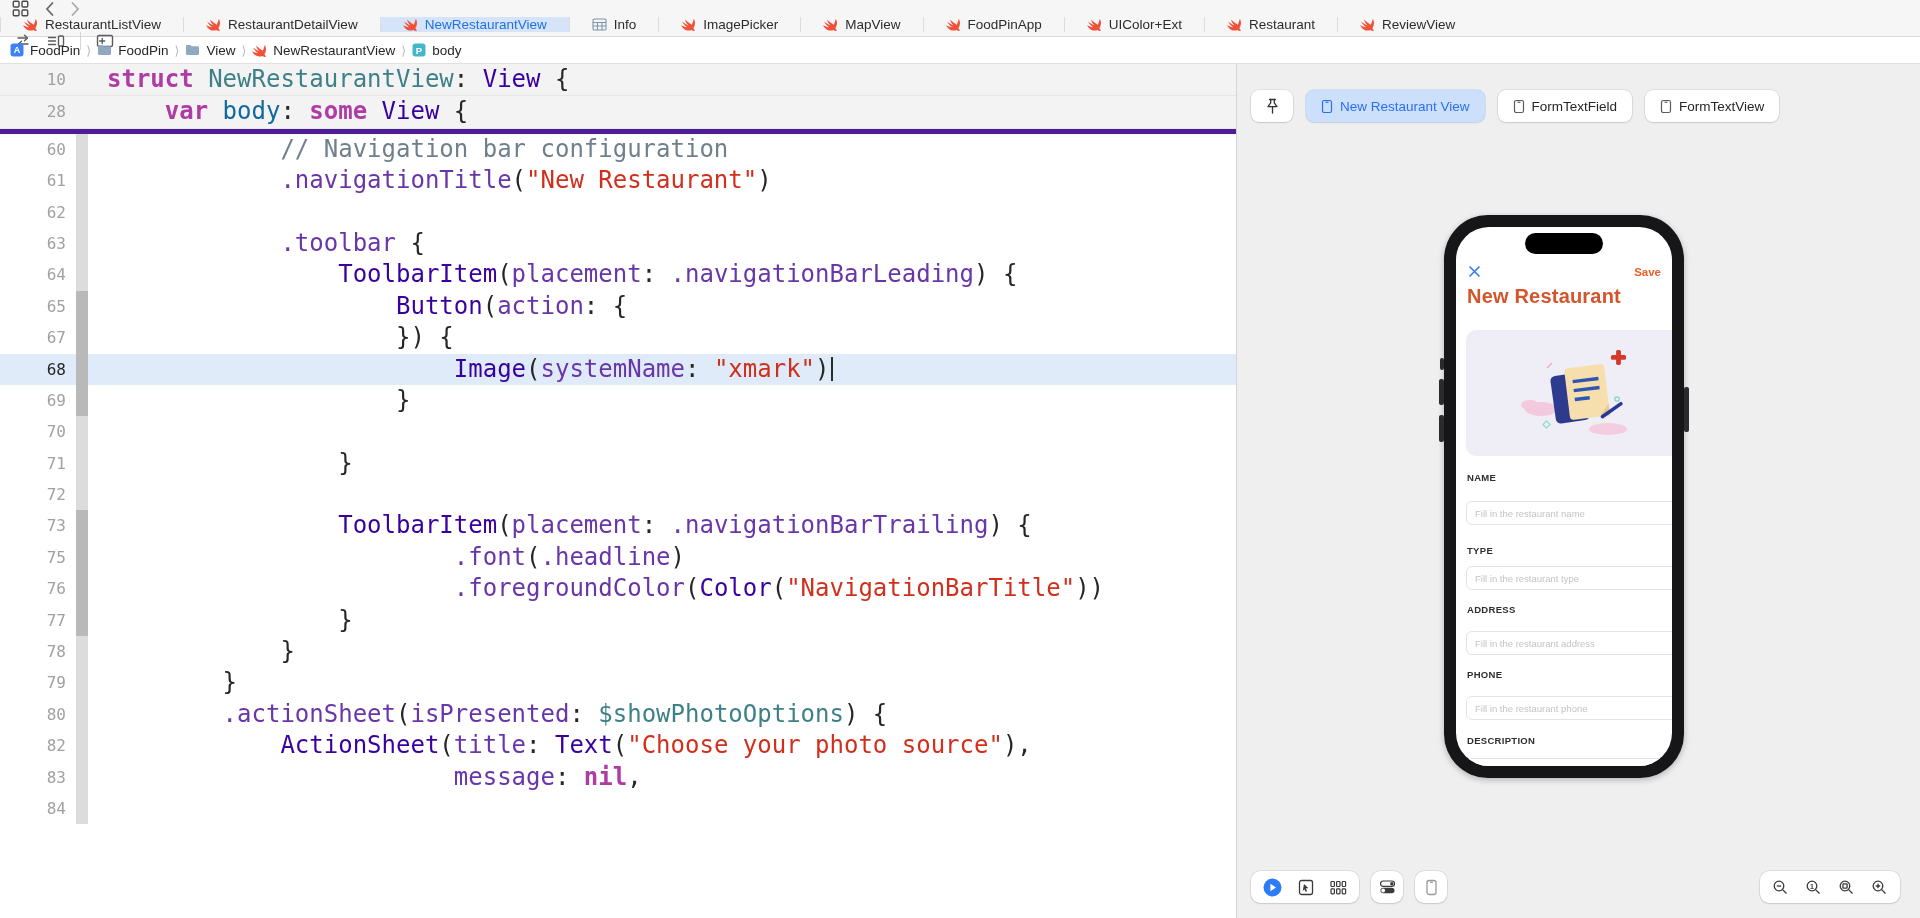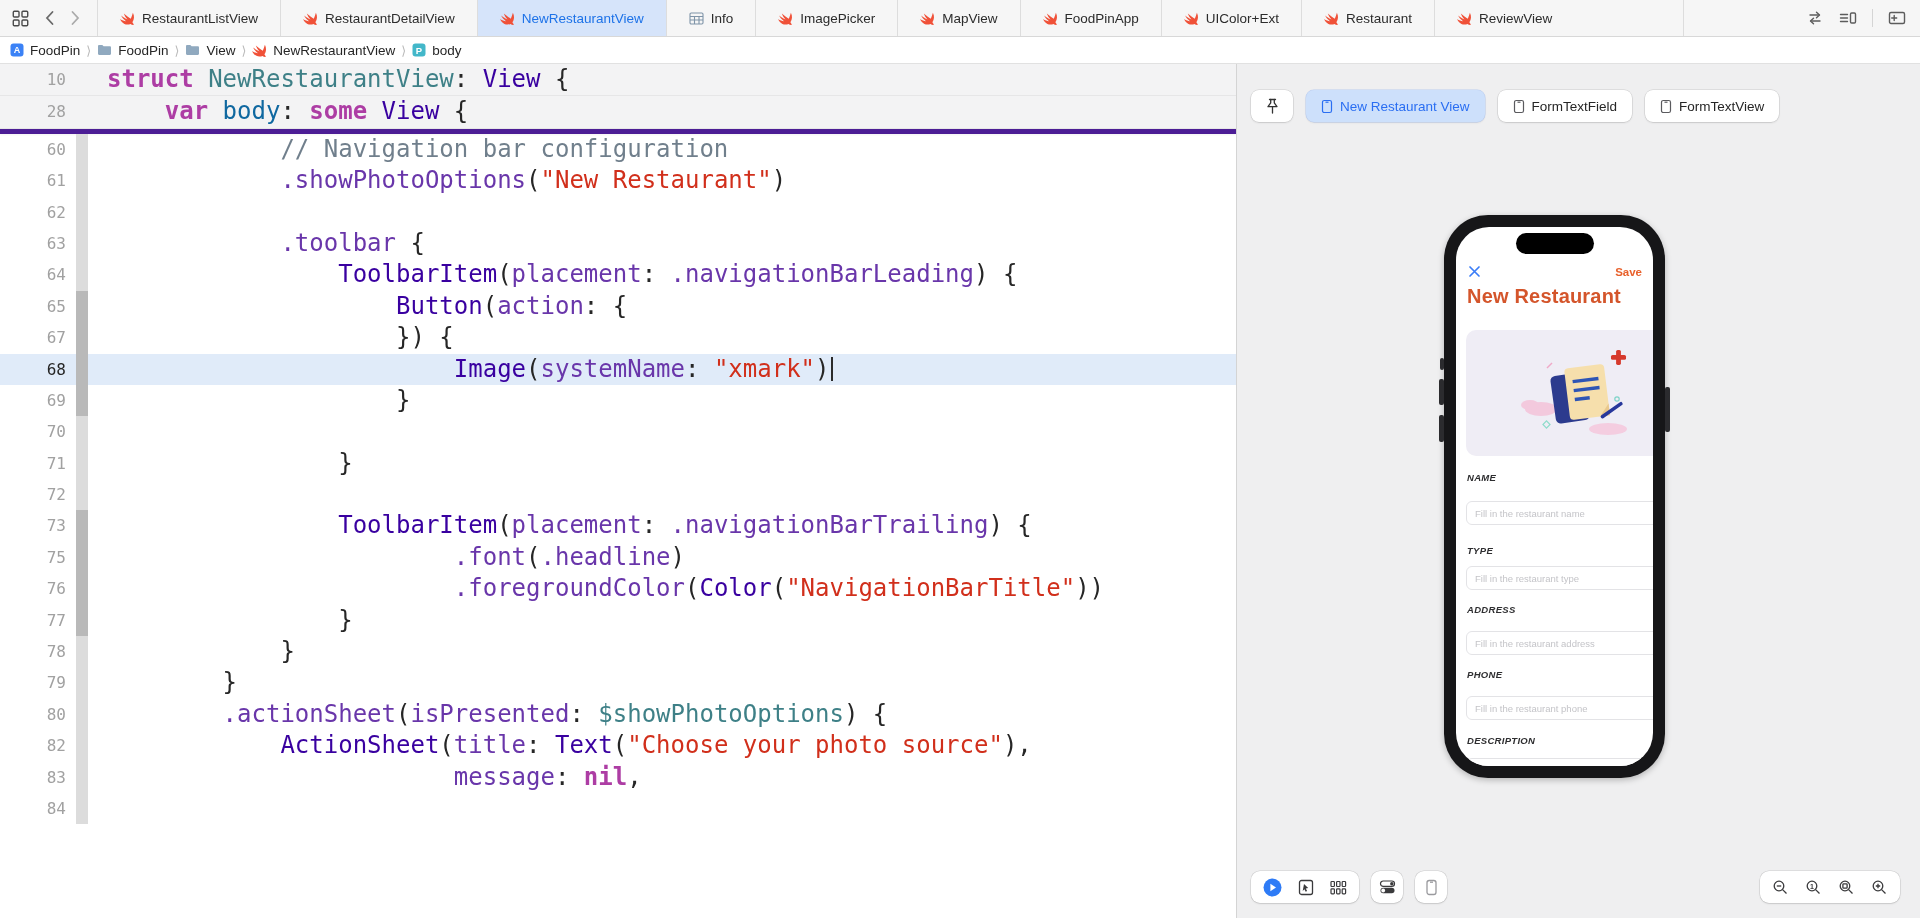--- a/index.html
+++ b/index.html
@@ -1,21 +1,21 @@
 <!DOCTYPE html>
 <html><head>
 <meta charset="utf-8">
 <style>
   html,body{margin:0;padding:0;}
   body{width:1920px;height:918px;overflow:hidden;background:#fff;font-family:"Liberation Sans",sans-serif;-webkit-font-smoothing:antialiased;}
   .icon{display:inline-flex;align-items:center;justify-content:center;line-height:0;}
   .icon svg{display:block;}
 
   
-  .tabbar{height:36px;background:#F6F6F6;border-bottom:1px solid #D8D8D8;display:flex;align-items:stretch;}
+  .tabbar{height:36px;background:#F6F6F6;border-bottom:1px solid #D8D8D8;display:flex;align-items:stretch;flex-direction:column;}
   .tab-controls{display:flex;align-items:center;gap:15px;padding:0 16px 0 12px;}
   .tab{display:flex;align-items:center;justify-content:center;gap:7px;padding:0 22px;border-left:1px solid #DDDDDD;font-size:13.5px;color:#2c2c2c;flex:0 1 auto;min-width:0;white-space:nowrap;cursor:default;}
   .tab.selected{background:#D6E4FA;color:#1D72E8;}
   .tab-spacer{flex:1 1 auto;border-left:1px solid #DDDDDD;}
   .tabbar-right{display:flex;align-items:center;gap:15px;padding:0 14px;}
   .tbdiv{width:1px;height:18px;background:#D5D5D5;}
 
   
   .jumpbar{height:26px;background:#FFFFFF;border-bottom:1px solid #E1E1E1;display:flex;align-items:center;padding:0 10px;font-size:13.5px;color:#262626;}
   .crumb{display:flex;align-items:center;gap:6px;white-space:nowrap;}
@@ -38,29 +38,29 @@
   .sticky .row{background:#F3F3F4;border-bottom:1px solid #E6E6E7;}
   .sticky{border-bottom:5px solid #4c1d95;box-shadow:0 1px 2px rgba(0,0,0,0.05);}
   .caret{display:inline-block;width:2px;height:24px;background:#2b2b2b;vertical-align:-4px;margin-left:1px;}
 
   
   .chips{position:absolute;top:26px;left:14px;display:flex;gap:13px;}
   .chipbtn{height:32px;border-radius:8px;background:#fff;display:flex;align-items:center;justify-content:center;gap:7px;font-size:13.5px;color:#262626;padding:0 15px;box-shadow:0 0 0 0.5px rgba(0,0,0,0.14),0 1px 2px rgba(0,0,0,0.10);cursor:default;white-space:nowrap;}
   .chipbtn.selected{background:#CDE0FB;color:#2A6EF2;box-shadow:0 0 0 0.5px rgba(42,110,242,0.25),0 1px 2px rgba(0,0,0,0.08);}
   .chipbtn.pinbtn{width:42px;padding:0;}
 
-  .phone{position:absolute;top:151px;left:207px;width:221px;height:563px;background:#161618;border-radius:44px;box-shadow:0 2px 6px rgba(0,0,0,0.25);}
+  .phone{position:absolute;top:151px;left:207px;width:240px;height:563px;background:#161618;border-radius:44px;box-shadow:0 2px 6px rgba(0,0,0,0.25);}
   .phone .nub{position:absolute;background:#2B2B2E;border-radius:2px;}
   .screen{position:absolute;inset:12px;background:#fff;border-radius:33px;overflow:hidden;}
   .island{position:absolute;top:6px;left:50%;transform:translateX(-50%);width:78px;height:21px;background:#000;border-radius:11px;}
   .close-x{position:absolute;left:12px;top:38px;}
   .save-lbl{position:absolute;right:11px;top:39px;font-size:11.5px;font-weight:700;}
   .ptitle{position:absolute;left:11px;top:58px;font-size:20px;font-weight:700;letter-spacing:0.2px;}
   .pimg{position:absolute;left:10px;top:103px;width:225px;height:126px;background:#EFEDF5;border-radius:10px;display:flex;align-items:center;justify-content:center;}
-  .fgroup-label{position:absolute;left:11px;font-size:9.5px;font-weight:700;color:#2E2E30;letter-spacing:0.3px;font-style:italic;}
+  .fgroup-label{position:absolute;left:11px;font-size:9.5px;font-weight:700;color:#2E2E30;letter-spacing:0.3px;}
   .finput{position:absolute;left:10px;width:223px;border:1px solid #E3E3E6;border-radius:6px;background:#fff;font-size:9.5px;padding:0 8px;box-sizing:border-box;outline:none;color:#444;font-family:"Liberation Sans",sans-serif;}
   .finput::placeholder{color:#C4C4C8;}
 
   .pv-toolbar{position:absolute;left:14px;right:20px;bottom:15px;display:flex;align-items:center;gap:12px;}
   .tool-group{height:32px;background:#fff;border-radius:9px;display:flex;align-items:center;gap:16px;padding:0 12px;box-shadow:0 0 0 0.5px rgba(0,0,0,0.14),0 1px 2px rgba(0,0,0,0.10);}
   .tool-btn{width:32px;height:32px;background:#fff;border-radius:9px;display:flex;align-items:center;justify-content:center;box-shadow:0 0 0 0.5px rgba(0,0,0,0.14),0 1px 2px rgba(0,0,0,0.10);}
   .zoom-group{margin-left:auto;}
 </style>
 </head>
 <body>
@@ -272,21 +272,21 @@
       </div>
     <div id="codebody">
         <div class="row">
           <span class="ln">60</span>
           <span class="rib rib1"></span>
           <pre class="code-text" style="padding-left: 173.4px;"><span style="color: rgb(112, 127, 140);">// Navigation bar configuration</span></pre>
         </div>
         <div class="row">
           <span class="ln">61</span>
           <span class="rib rib1"></span>
-          <pre class="code-text" style="padding-left: 173.4px;"><span style="color: rgb(105, 54, 170);">.showPhotoOptions</span><span style="color: rgb(38, 38, 38);">(</span><span style="color: rgb(209, 47, 27);">"New Restaurant"</span><span style="color: rgb(38, 38, 38);">)</span></pre>
+          <pre class="code-text" style="padding-left: 173.4px;"><span style="color: rgb(105, 54, 170);">.navigationTitle</span><span style="color: rgb(38, 38, 38);">(</span><span style="color: rgb(209, 47, 27);">"New Restaurant"</span><span style="color: rgb(38, 38, 38);">)</span></pre>
         </div>
         <div class="row">
           <span class="ln">62</span>
           <span class="rib rib1"></span>
           <pre class="code-text" style="padding-left: 0px;"></pre>
         </div>
         <div class="row">
           <span class="ln">63</span>
           <span class="rib rib1"></span>
           <pre class="code-text" style="padding-left: 173.4px;"><span style="color: rgb(105, 54, 170);">.toolbar</span><span style="color: rgb(38, 38, 38);"> {</span></pre>

